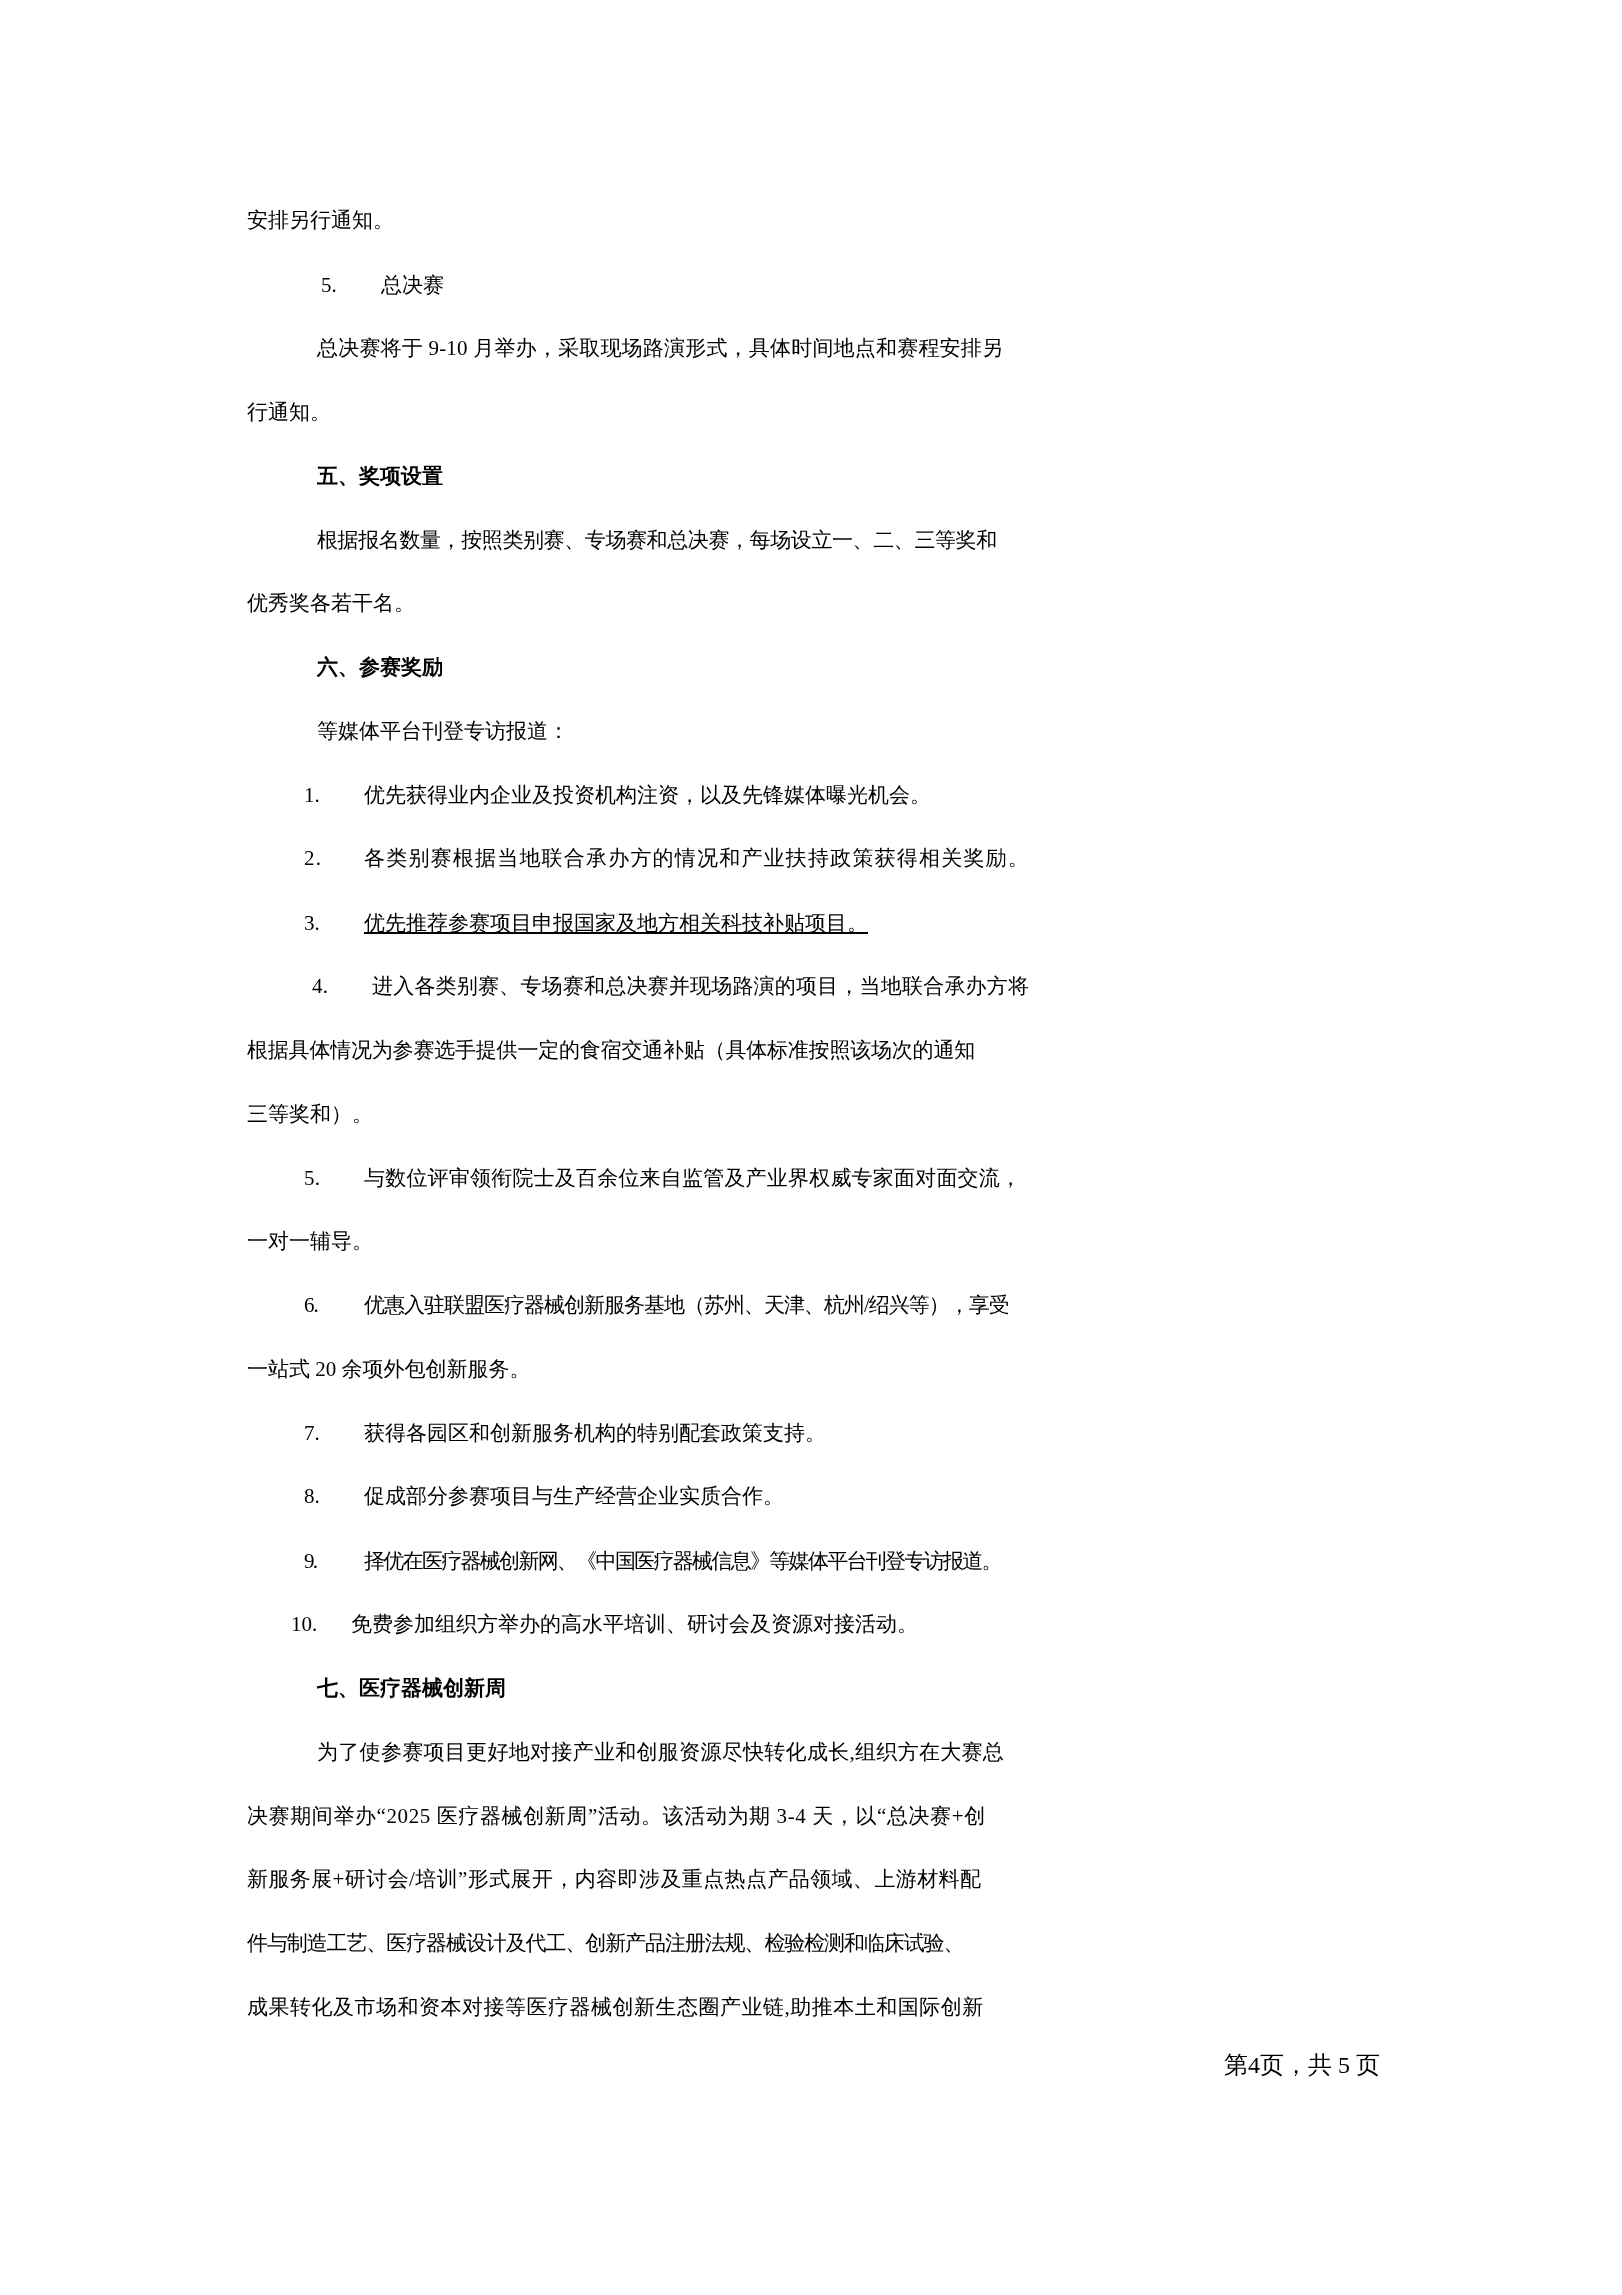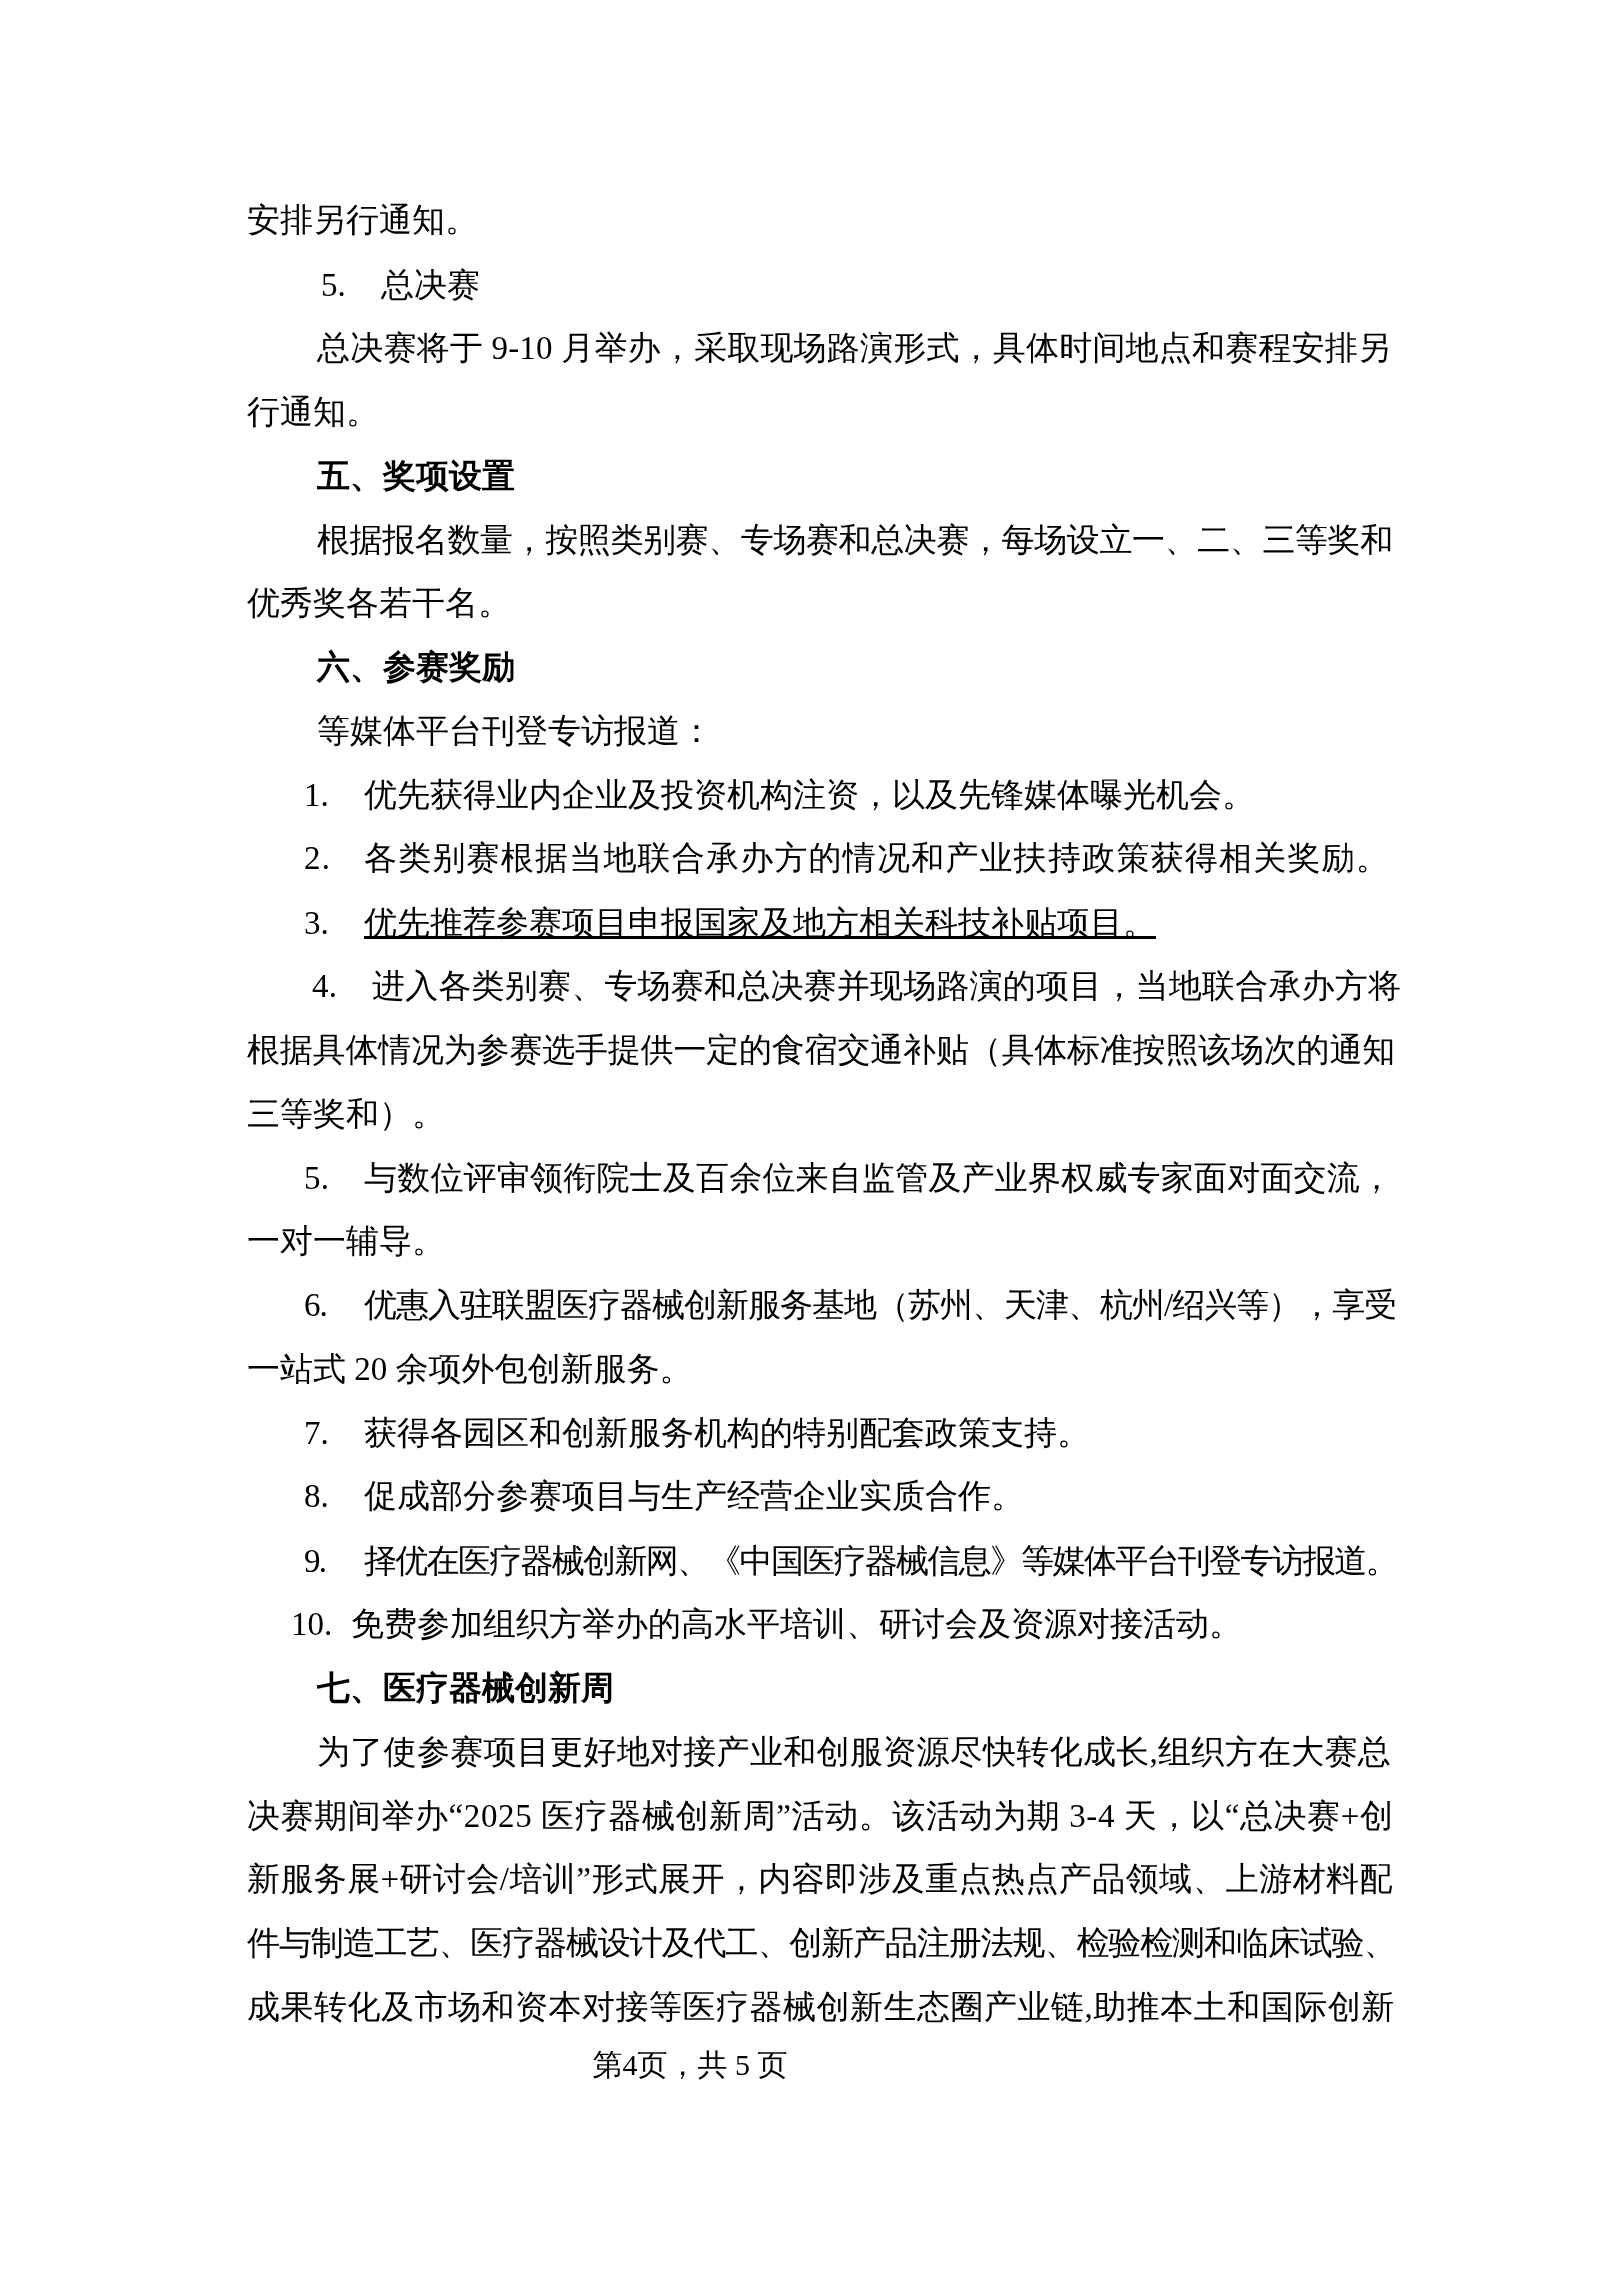--- a/index.html
+++ b/index.html
@@ -8,31 +8,31 @@
     width:1623px;height:2295px;
     background:#ffffff;
     color:#000000;
     font-family:"Liberation Serif","DejaVu Serif",serif;
     overflow:hidden;
   }
   .line{
     position:absolute;
     height:64px;
     line-height:64px;
-    font-size:33px;
+    font-size:21px;
     white-space:nowrap;
   }
   .line.bold{font-weight:bold;}
   .num{display:inline-block;width:60px;}
   .footer{
     position:absolute;
     top:2048px;left:0;
     width:1380px;
-    text-align:center;
-    font-size:30px;
+    text-align:right;
+    font-size:24px;
     line-height:34px;
     color:#000000;
   }
 </style>
 </head>
 <body>
 
 <div class="page">
   <div id="text-layer">
       <div class="line" style="left: 247px; top: 188px;"><span>安排另行通知。</span></div>

